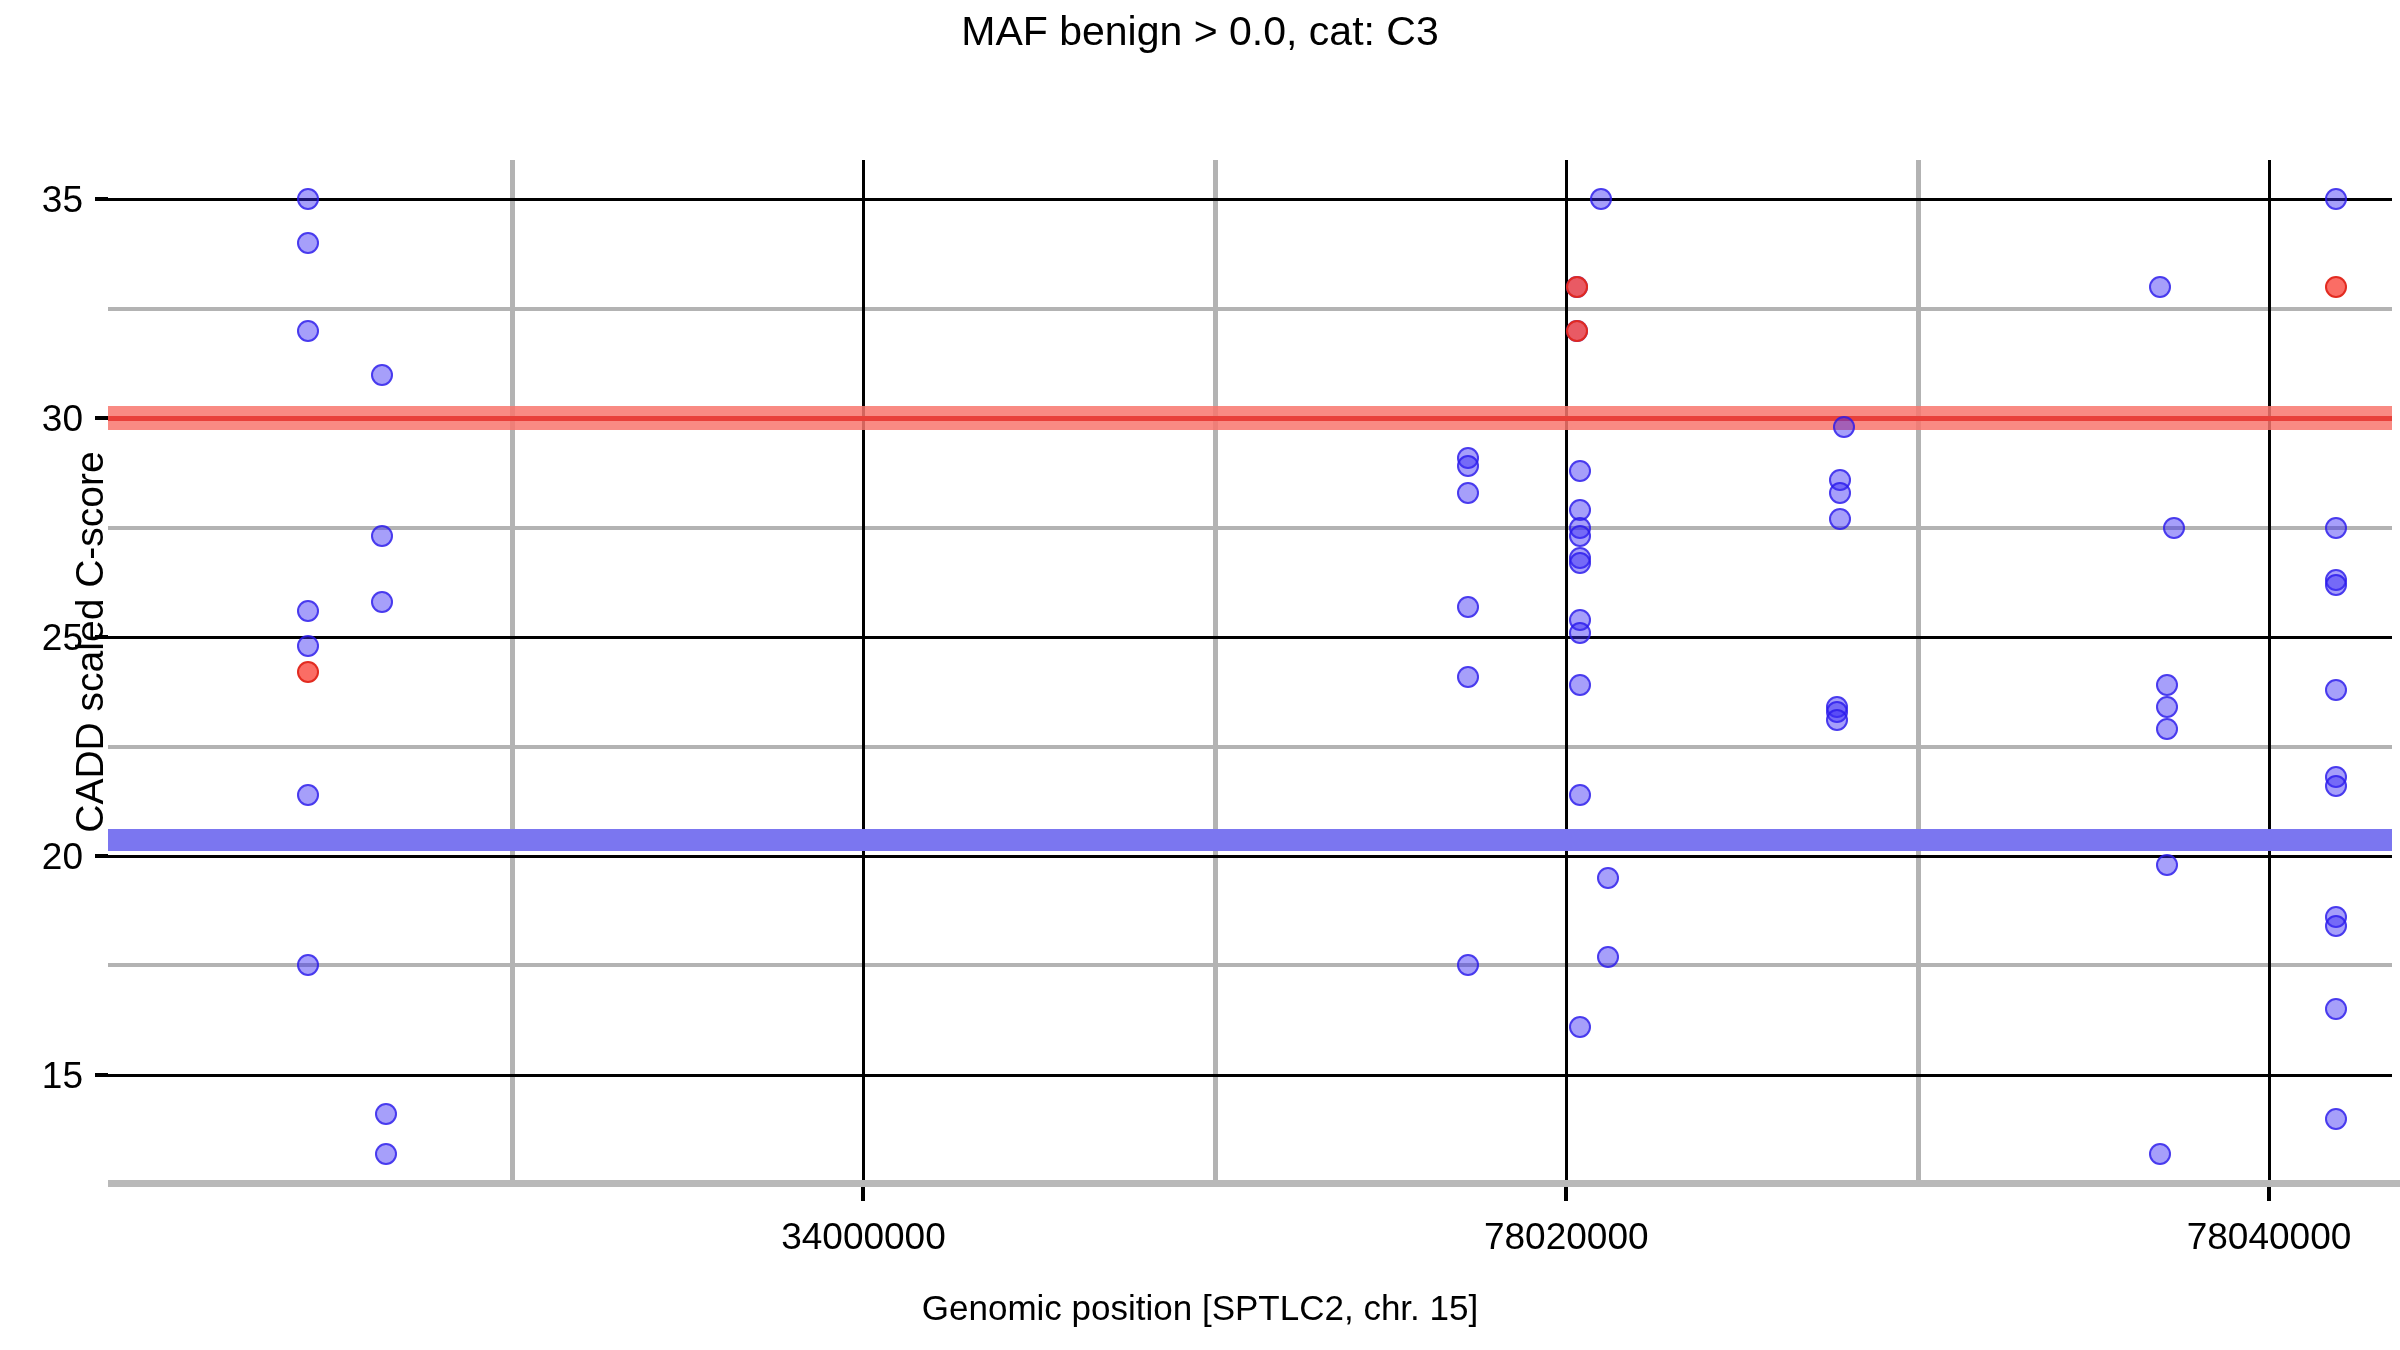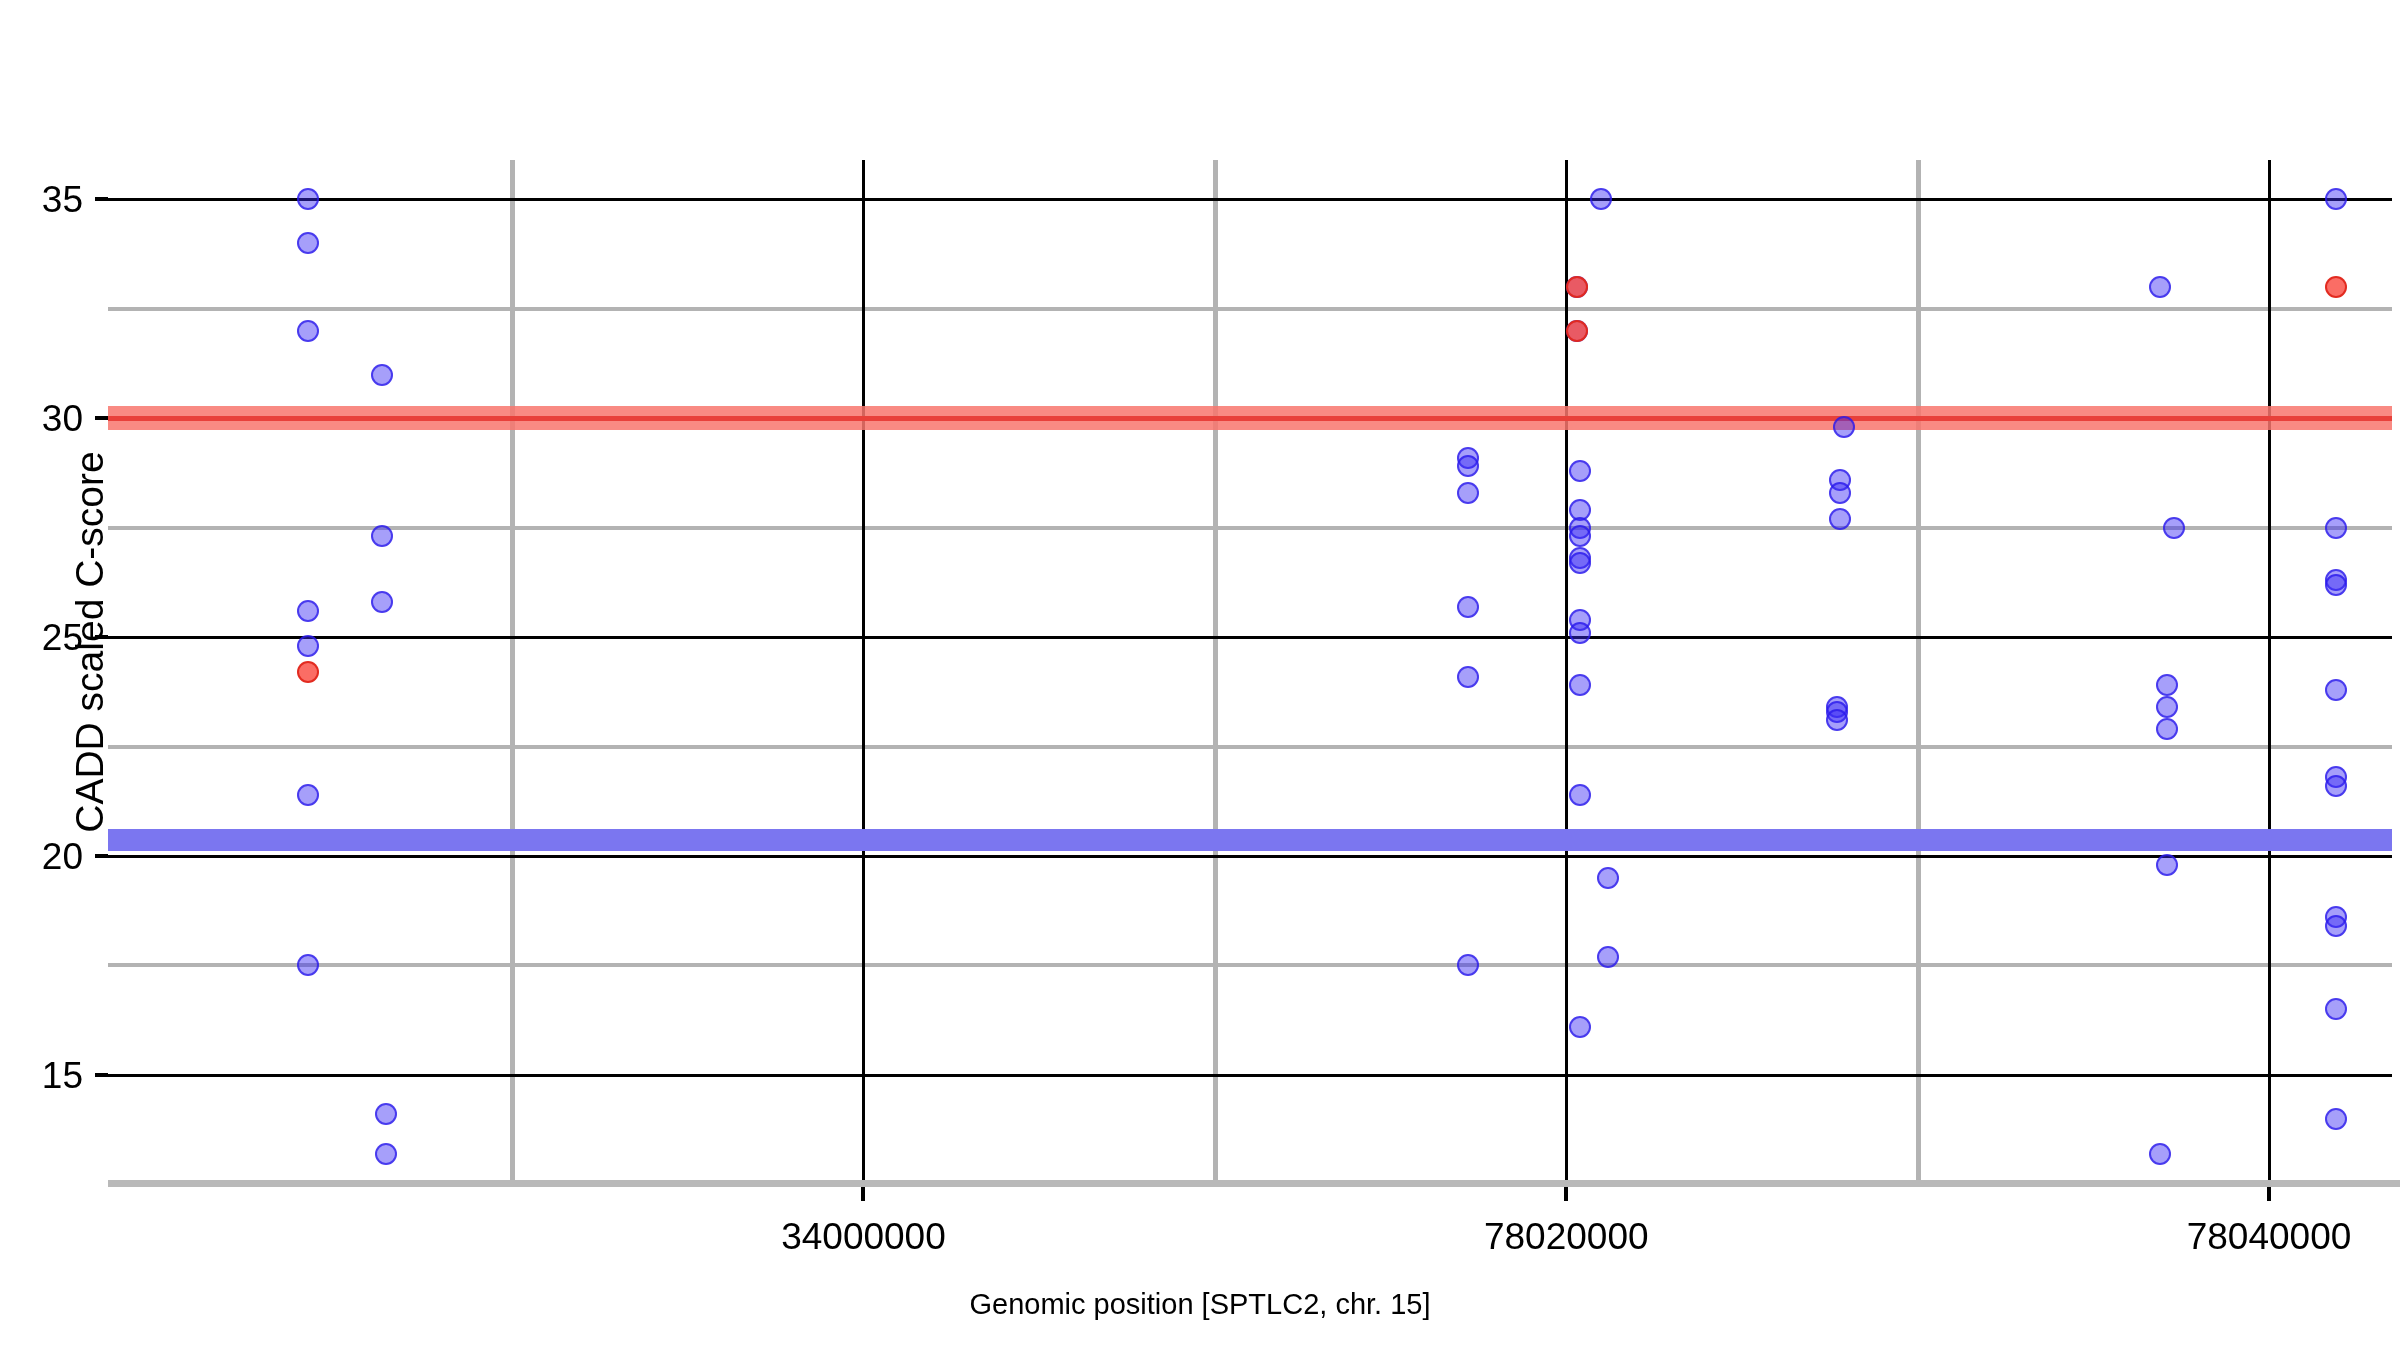--- a/index.html
+++ b/index.html
@@ -15,21 +15,21 @@
   #title div{white-space:pre;}
 
   
   #ylab{
     position:absolute; left:-260px; top:620px; width:700px;
     transform:rotate(-90deg); transform-origin:center center;
     text-align:center; font-size:39px; color:#000; white-space:nowrap;
   }
   #xlab{
     position:absolute; left:0; top:1288px; width:2400px;
-    text-align:center; font-size:29px; color:#000; white-space:nowrap;
+    text-align:center; font-size:35px; color:#000; white-space:nowrap;
   }
 
   
   #panel{
     position:absolute;
     left:108px; top:160px;
     width:2284px; height:1020px;
     background:#ffffff;
     overflow:hidden;
   }
@@ -69,20 +69,21 @@
     font-size:37px; color:#000; line-height:37px;
   }
   #xaxis-line{position:absolute;left:108px;top:1180px;width:2292px;height:7px;background:#b9b9b9;}
 </style>
 </head>
 <body>
 
 <div id="root">
 
   <div id="title">
+    <div>MAF benign &gt; 0.0, cat: C3</div>
   </div>
 
   <div id="ylab">CADD scaled C-score</div>
 
   <div id="xlab">Genomic position [SPTLC2, chr. 15]</div>
 
   <div id="panel">
       <div class="gridline gl-minor" style="top: 803.494px;"></div>
       <div class="gridline gl-minor" style="top: 584.609px;"></div>
       <div class="gridline gl-minor" style="top: 365.725px;"></div>

